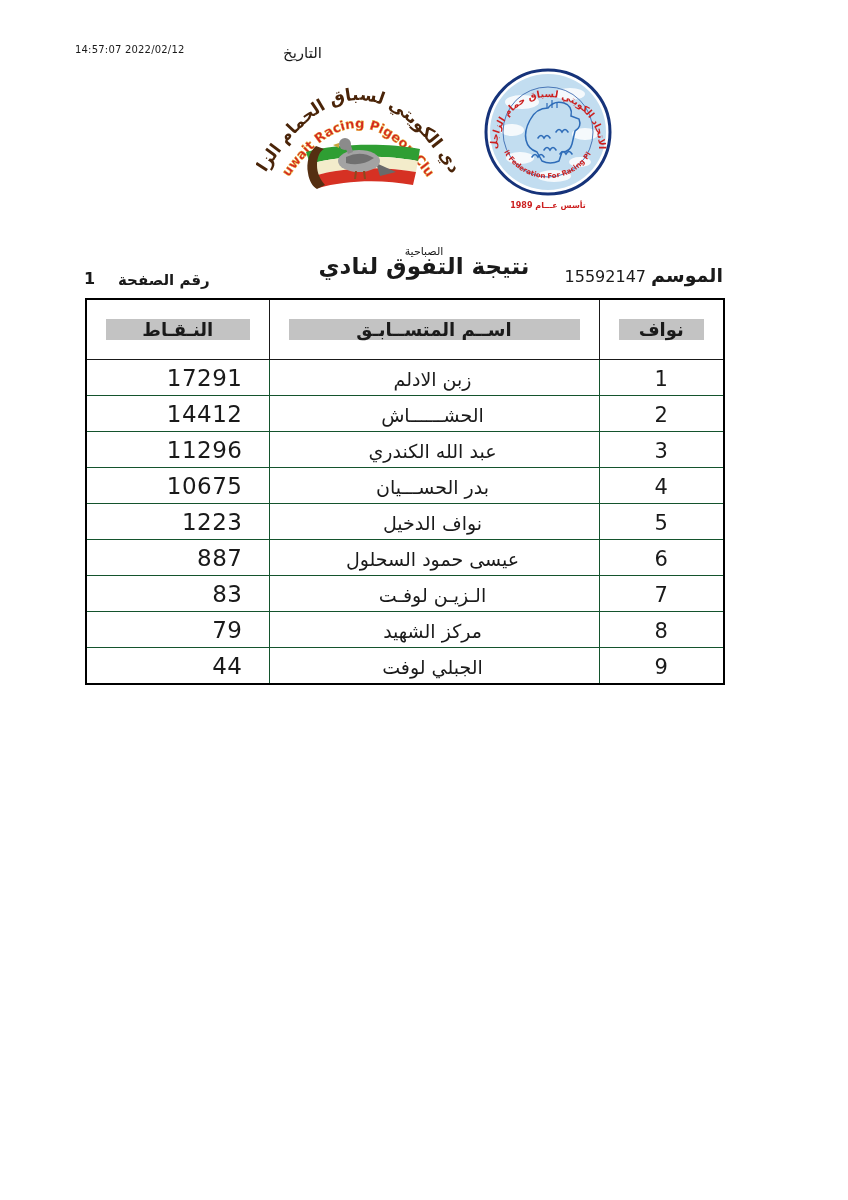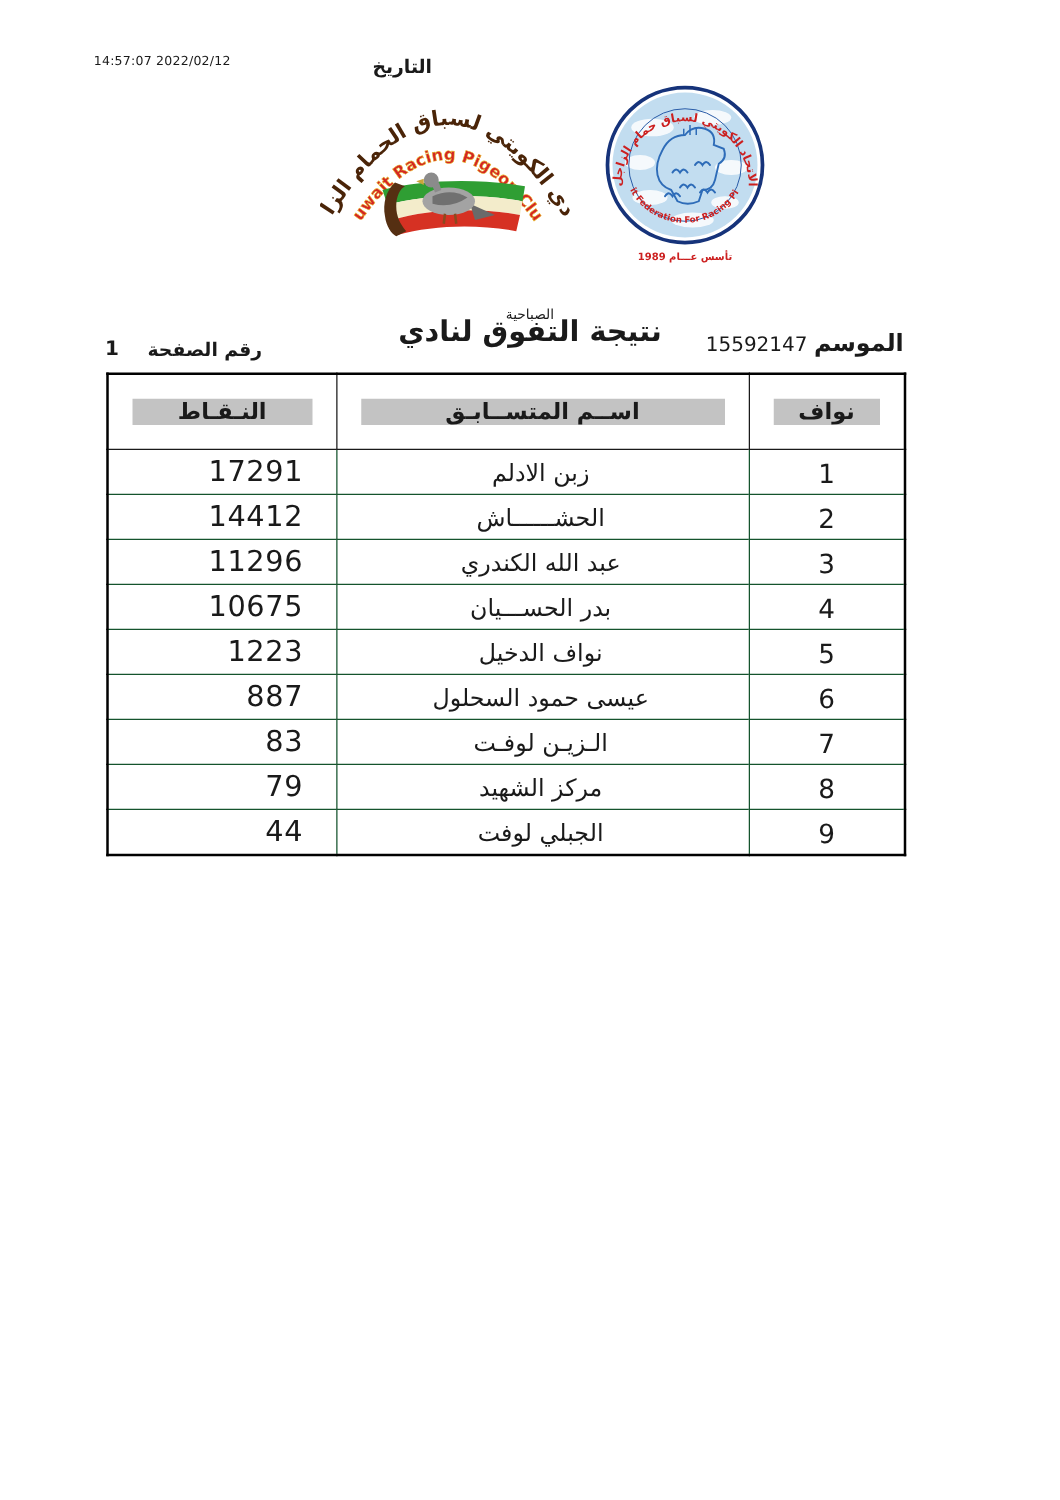--- a/index.html
+++ b/index.html
@@ -3,21 +3,21 @@
 <meta charset="utf-8">
 <style>
   html,body{margin:0;padding:0;}
   body{
     width:848px;height:1200px;position:relative;background:#ffffff;
     font-family:"DejaVu Sans",sans-serif;color:#1a1a1a;overflow:hidden;
   }
   .abs{position:absolute;}
   
   .datetime-value{left:75px;top:44px;font-size:10px;letter-spacing:.2px;}
-  .date-label{left:298px;top:44px;font-size:15px;font-weight:bold;}
+  .date-label{left:283px;top:44px;font-size:15px;font-weight:normal;}
   
   .club-logo{left:256px;top:58px;width:204px;height:142px;}
   .fed-logo{left:482px;top:64px;width:132px;height:150px;}
   
   .doc-title{left:0;right:0;top:209px;text-align:center;font-size:23px;font-weight:bold;margin-top:44px;}
   .doc-subtitle{left:0;right:0;top:245px;text-align:center;font-size:11px;}
   
   .season{right:125px;top:264px;white-space:nowrap;}
   .season .season-label{font-size:19px;font-weight:bold;}
   .season .season-value{font-size:16px;}

